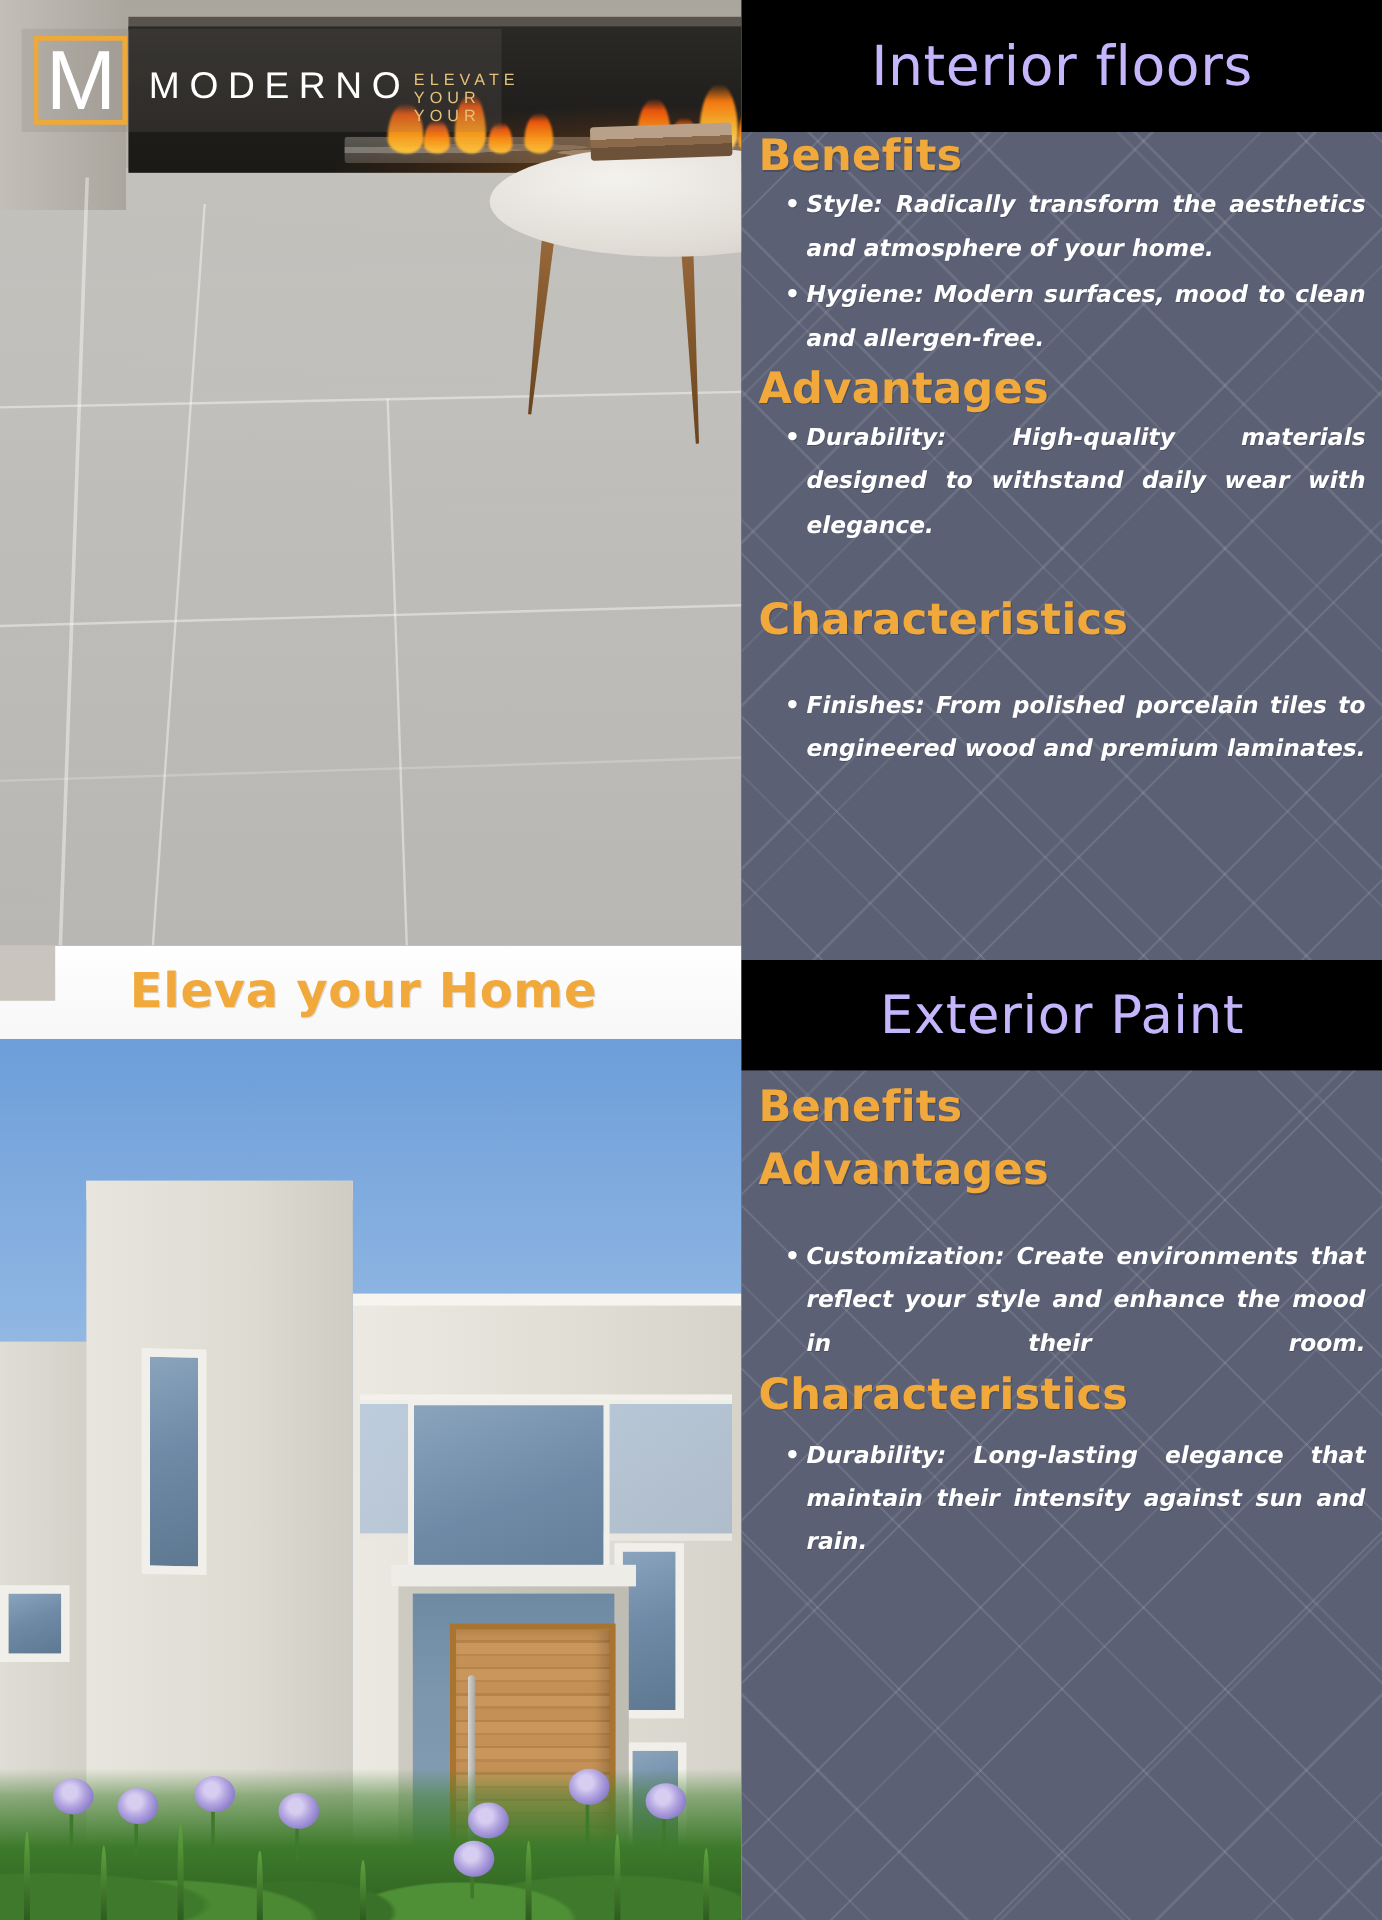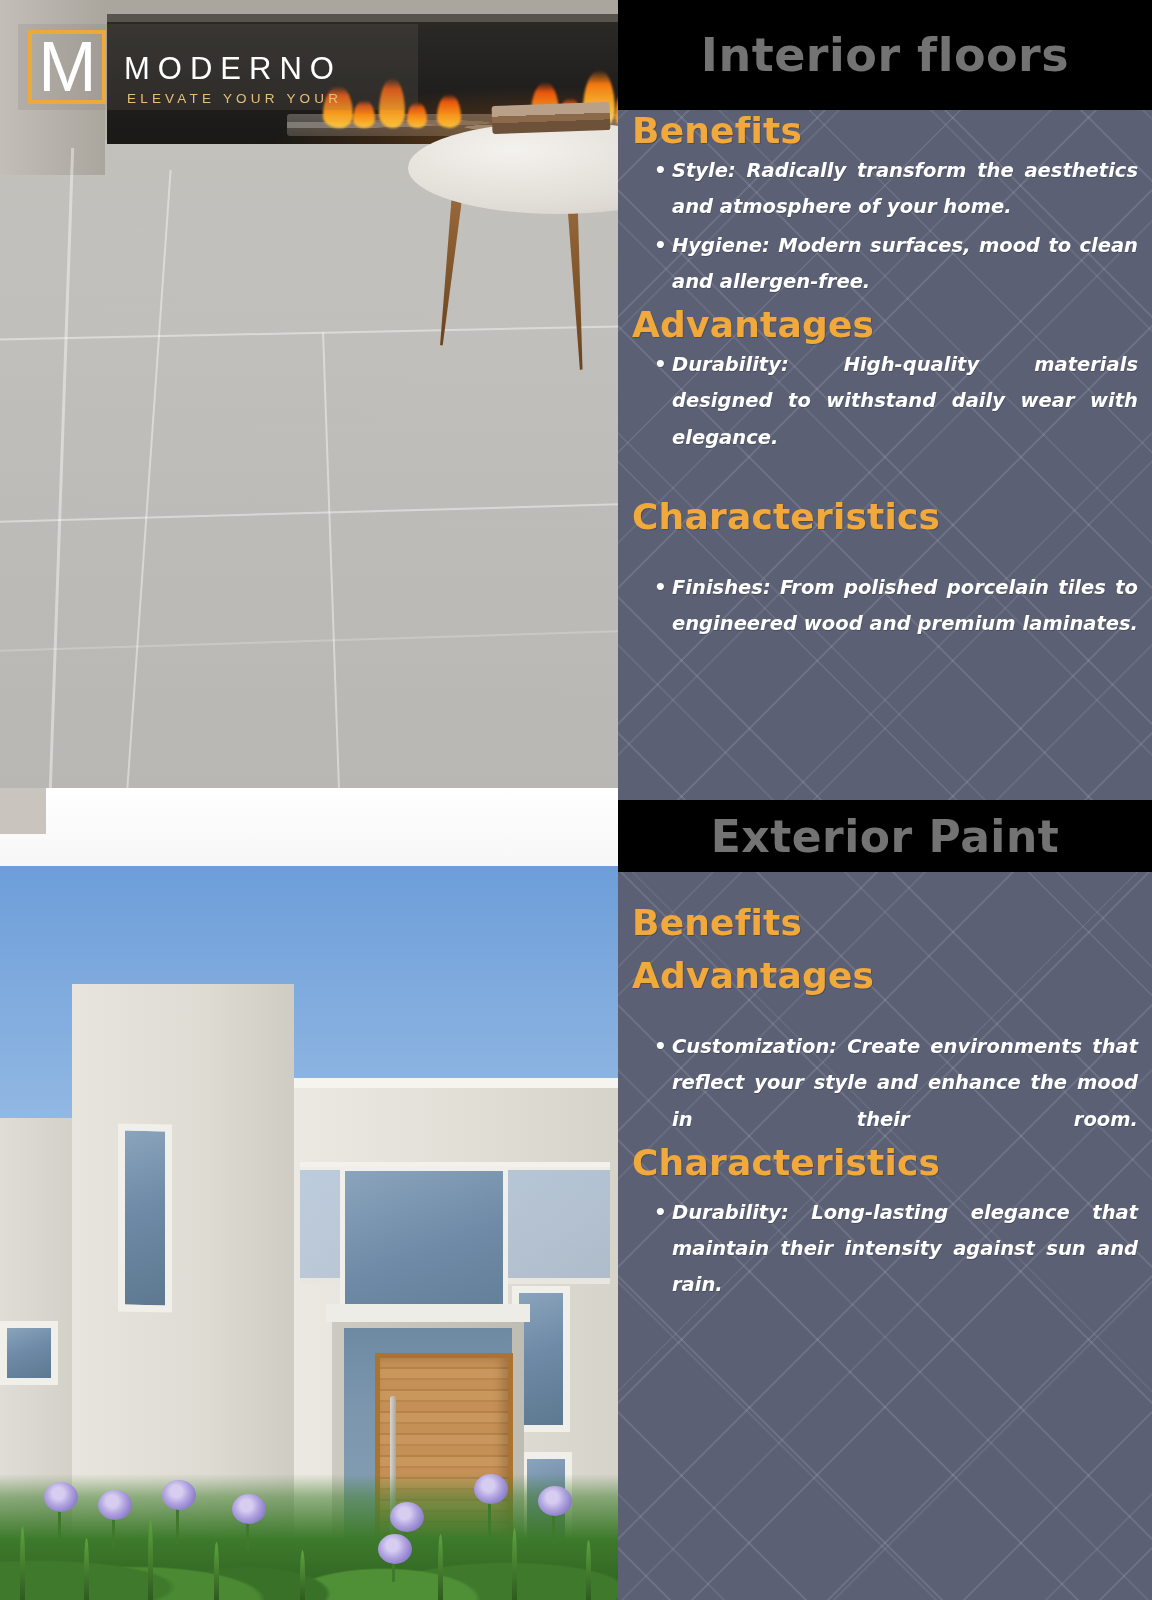--- a/index.html
+++ b/index.html
@@ -108,21 +108,21 @@
   }
   .logo-mark {
     position:relative; width:78px; height:74px; flex:none;
     border:4px solid #eda93a;
   }
   .logo-m {
     position:absolute; left:50%; top:50%; transform:translate(-50%,-50%);
     color:#ffffff; font-size:70px; font-weight:400; line-height:1;
     font-family:"Liberation Sans", sans-serif; letter-spacing:-1px;
   }
-  .logo-text { display:flex; flex-direction:column; justify-content:center;margin-top:24px; }
+  .logo-text { display:flex; justify-content:center;margin-top:24px; }
   .logo-name {
     color:#ffffff; font-size:31px; font-weight:400; letter-spacing:8px; line-height:1.1;
   }
   .logo-tag {
     color:#e5c178; font-size:13.5px; font-weight:400; letter-spacing:4.2px;
     margin-top:4px; padding-left:3px;
   }
 
   
   .eleva-band {
@@ -249,23 +249,23 @@
         rgba(255,255,255,0.07) 74px 76px,
         transparent 76px 150px);
     pointer-events:none;
   }
 
   .sec-header {
     position:absolute; left:0; width:534px; background:#000000;
     display:flex; align-items:center; justify-content:center;
   }
   .sec-header.h1 { top:0; height:110px; }
-  .sec-header.h2 { top:800px; height:72px; }
+  .sec-header.h2 { top:800px; height:92px; }
   .sec-title {
-    color:#737373; font-weight:700; letter-spacing:0.5px;
+    color:#c4b5fd; font-weight:400; letter-spacing:0.5px;
     font-family:"DejaVu Sans", sans-serif;
   }
   .h1 .sec-title { font-size:46px; }
   .h2 .sec-title { font-size:44px; }
 
   .panel { position:absolute; left:0; width:534px; }
   .panel.p1 { top:110px; height:690px; }
   .panel.p2 { top:880px; height:720px; }
 
   .sub-head {
@@ -341,20 +341,21 @@
         </div>
         <div class="logo-text">
           <div class="logo-name">MODERNO</div>
           <div class="logo-tag">ELEVATE YOUR YOUR</div>
         </div>
       </div>
     </div>
 
     <div class="eleva-band">
       <div class="strip-grey"></div>
+      <div class="eleva-text">Eleva your Home</div>
     </div>
 
     <div class="photo-house">
       <div class="sky"></div>
       <div class="bldg-c"></div>
       <div class="bldg-b-top"></div>
       <div class="bldg-b"></div>
       <div class="balcony"></div>
       <div class="balcony-rail"></div>
       <div class="bldg-a-top"></div>

